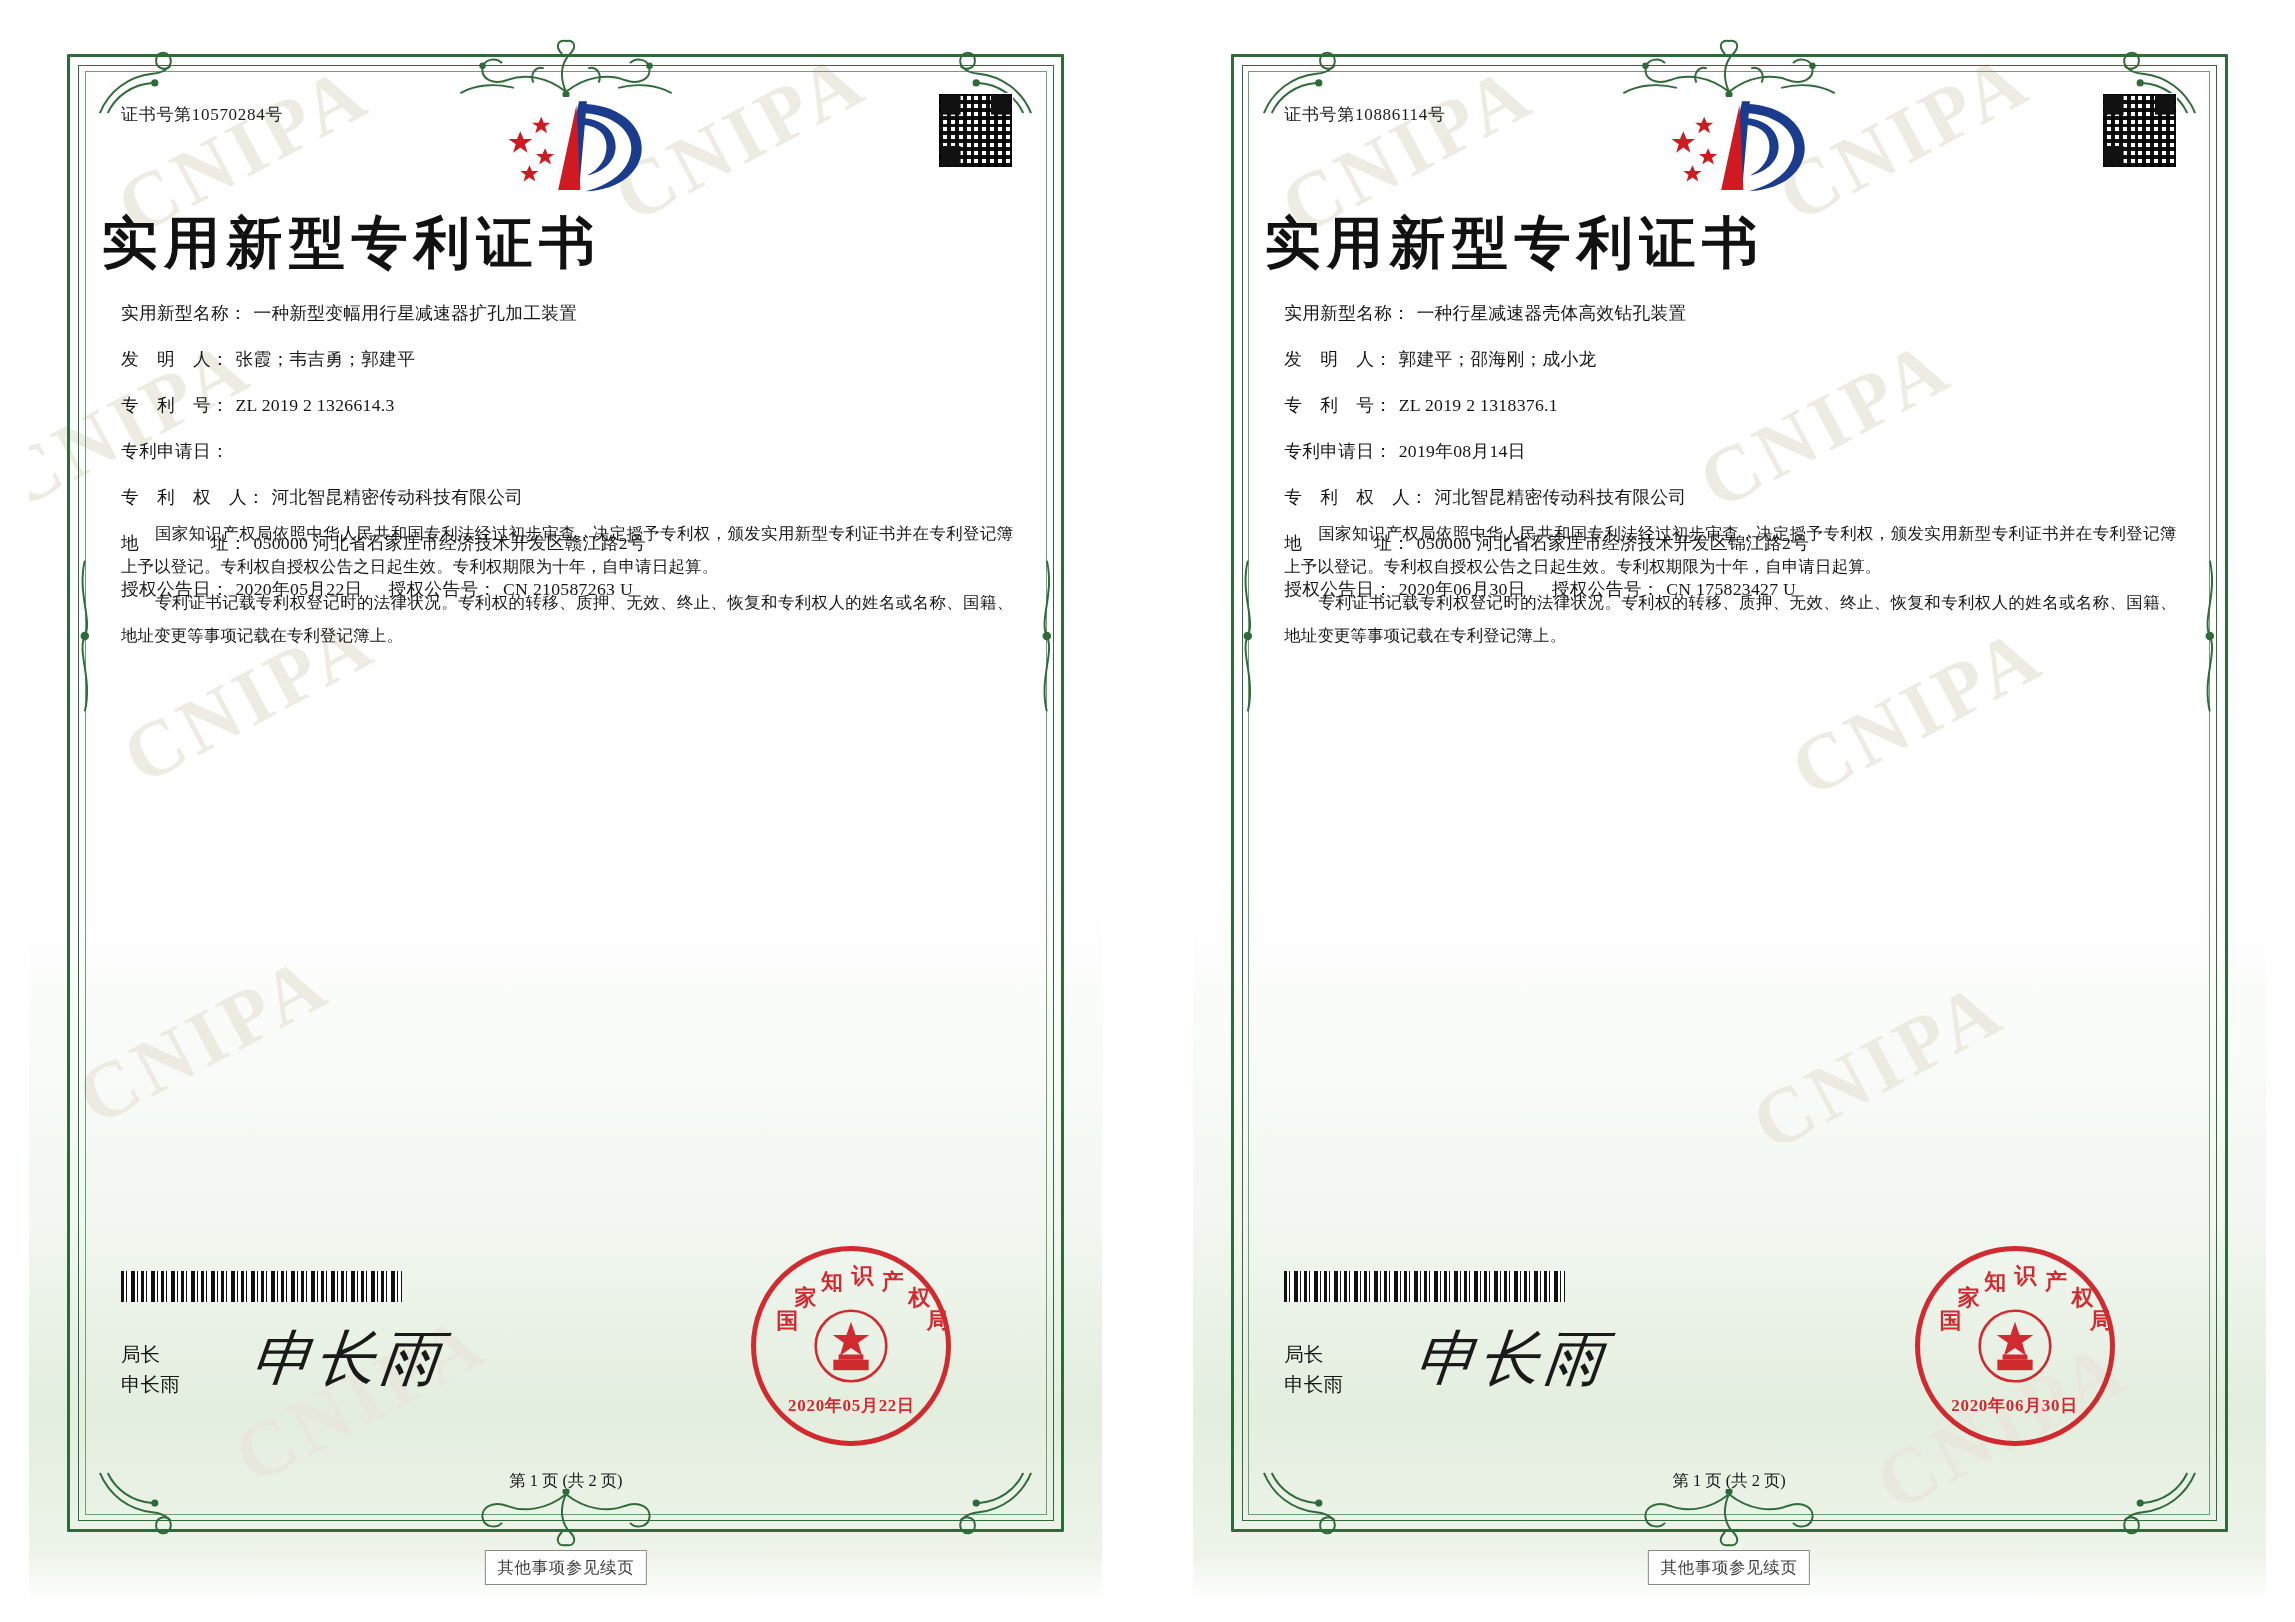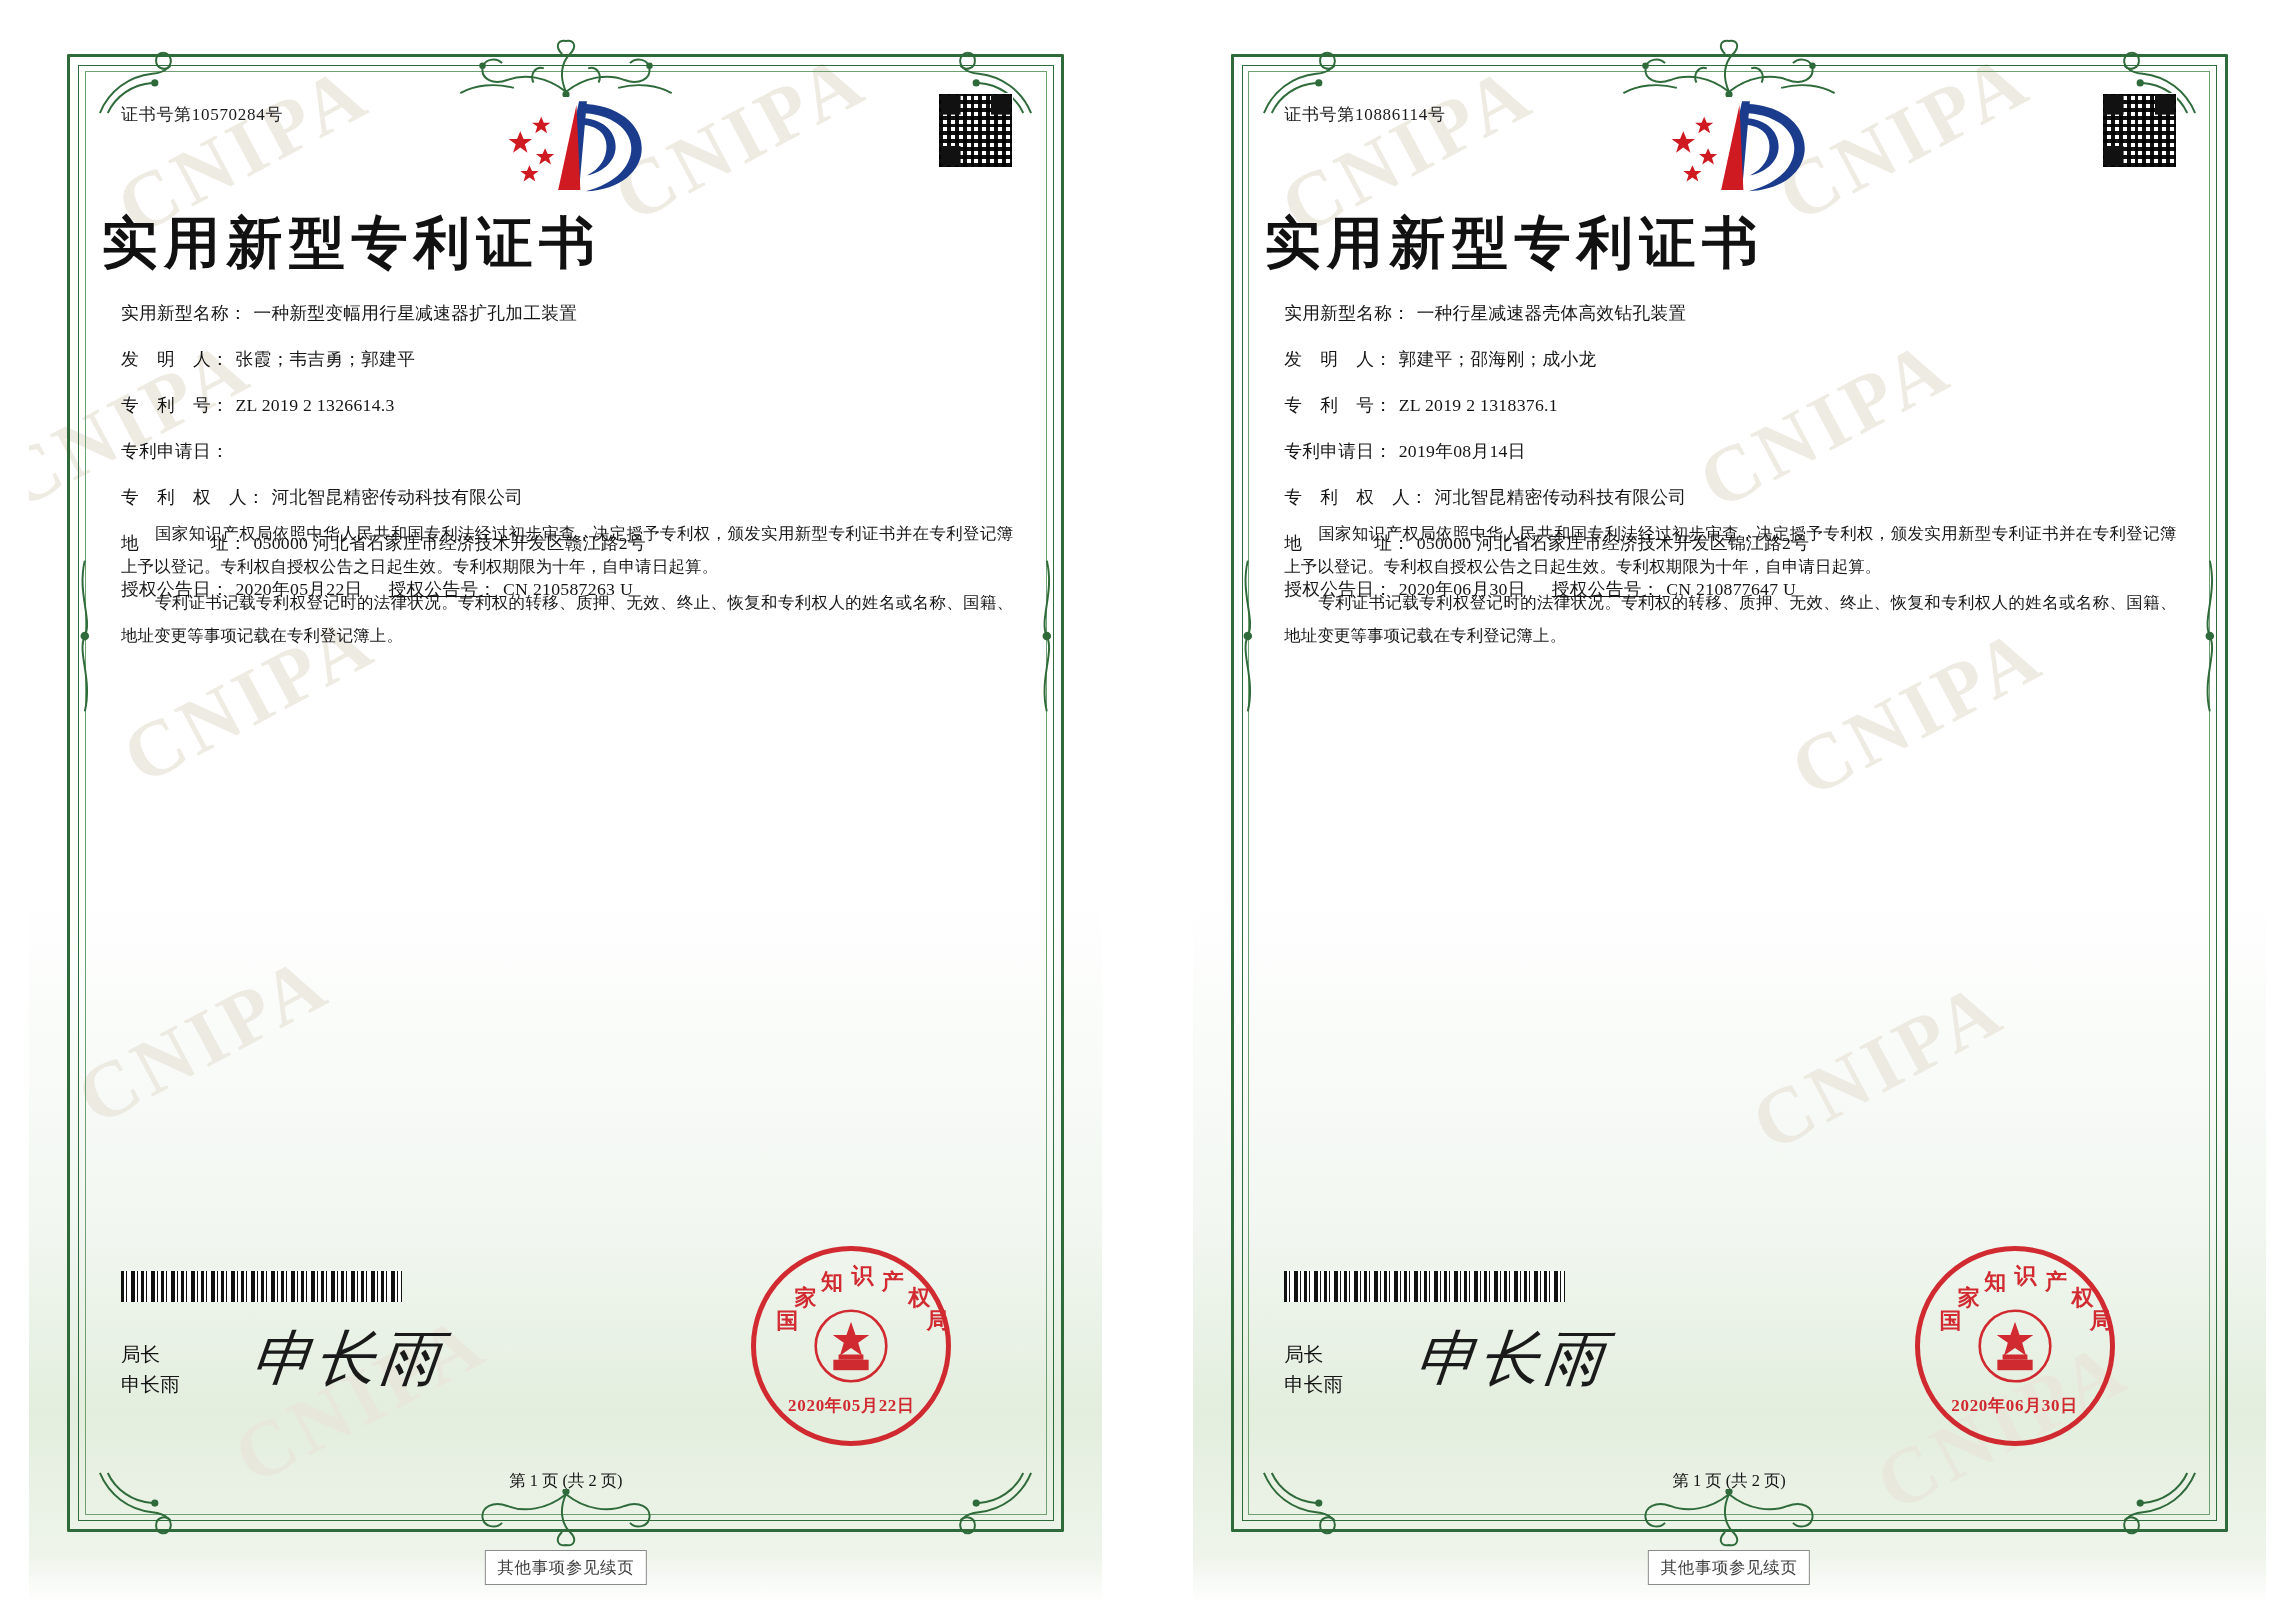--- a/index.html
+++ b/index.html
@@ -212,21 +212,20 @@
     white-space: pre;
   }
   .f-value {
     flex: 1 1 auto;
     padding-left: 6.5px;
   }
   .f-label2 {
     flex: 0 0 auto;
     white-space: pre;
     padding-left: 26px;
-    text-decoration: underline;
   }
   .f-value2 {
     flex: 0 0 auto;
     padding-left: 6.5px;
   }
 
   .para {
     position: absolute;
     left: 19.6px;
     right: 17px;
@@ -655,21 +654,21 @@
           <span class="f-value">河北智昆精密传动科技有限公司</span>
         </div>
         <div class="field-row">
           <span class="f-label">地　　　　址：</span>
           <span class="f-value">050000 河北省石家庄市经济技术开发区锦江路2号</span>
         </div>
         <div class="field-row">
           <span class="f-label">授权公告日：</span>
           <span class="f-value2">2020年06月30日</span>
           <span class="f-label2">授权公告号：</span>
-          <span class="f-value2">CN 210877647 U</span>
+          <span class="f-value2">CN 175823427 U</span>
         </div>
       </div>
 
       <div class="para">
         <p>国家知识产权局依照中华人民共和国专利法经过初步审查，决定授予专利权，颁发实用新型专利证书并在专利登记簿上予以登记。专利权自授权公告之日起生效。专利权期限为十年，自申请日起算。</p>
         <p>专利证书记载专利权登记时的法律状况。专利权的转移、质押、无效、终止、恢复和专利权人的姓名或名称、国籍、地址变更等事项记载在专利登记簿上。</p>
       </div>
 
       <div class="barcode"></div>
 

